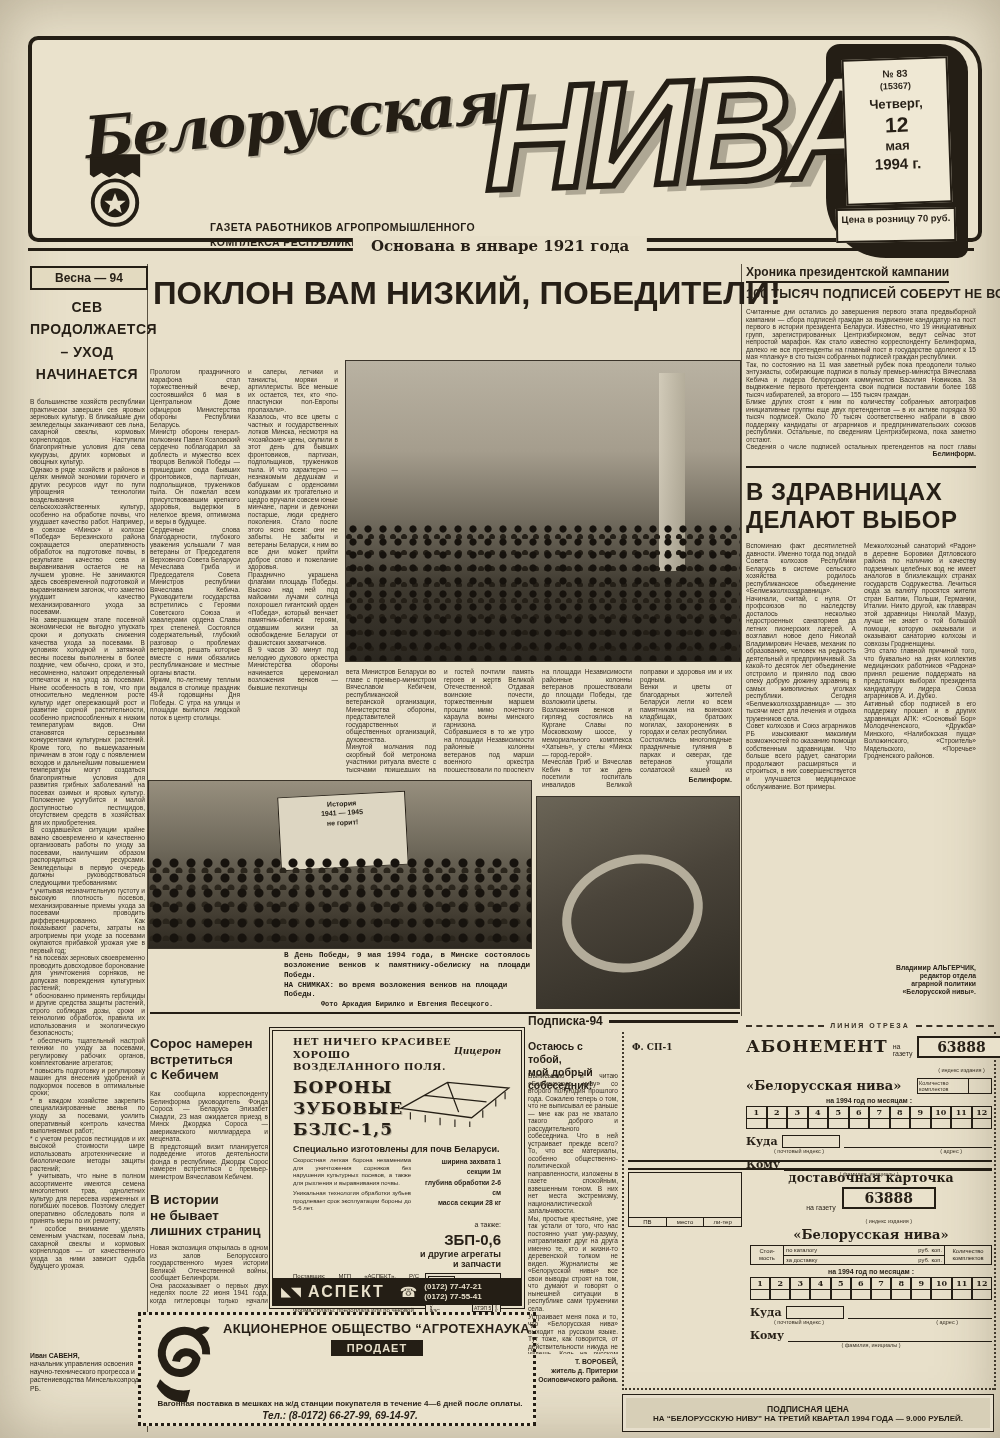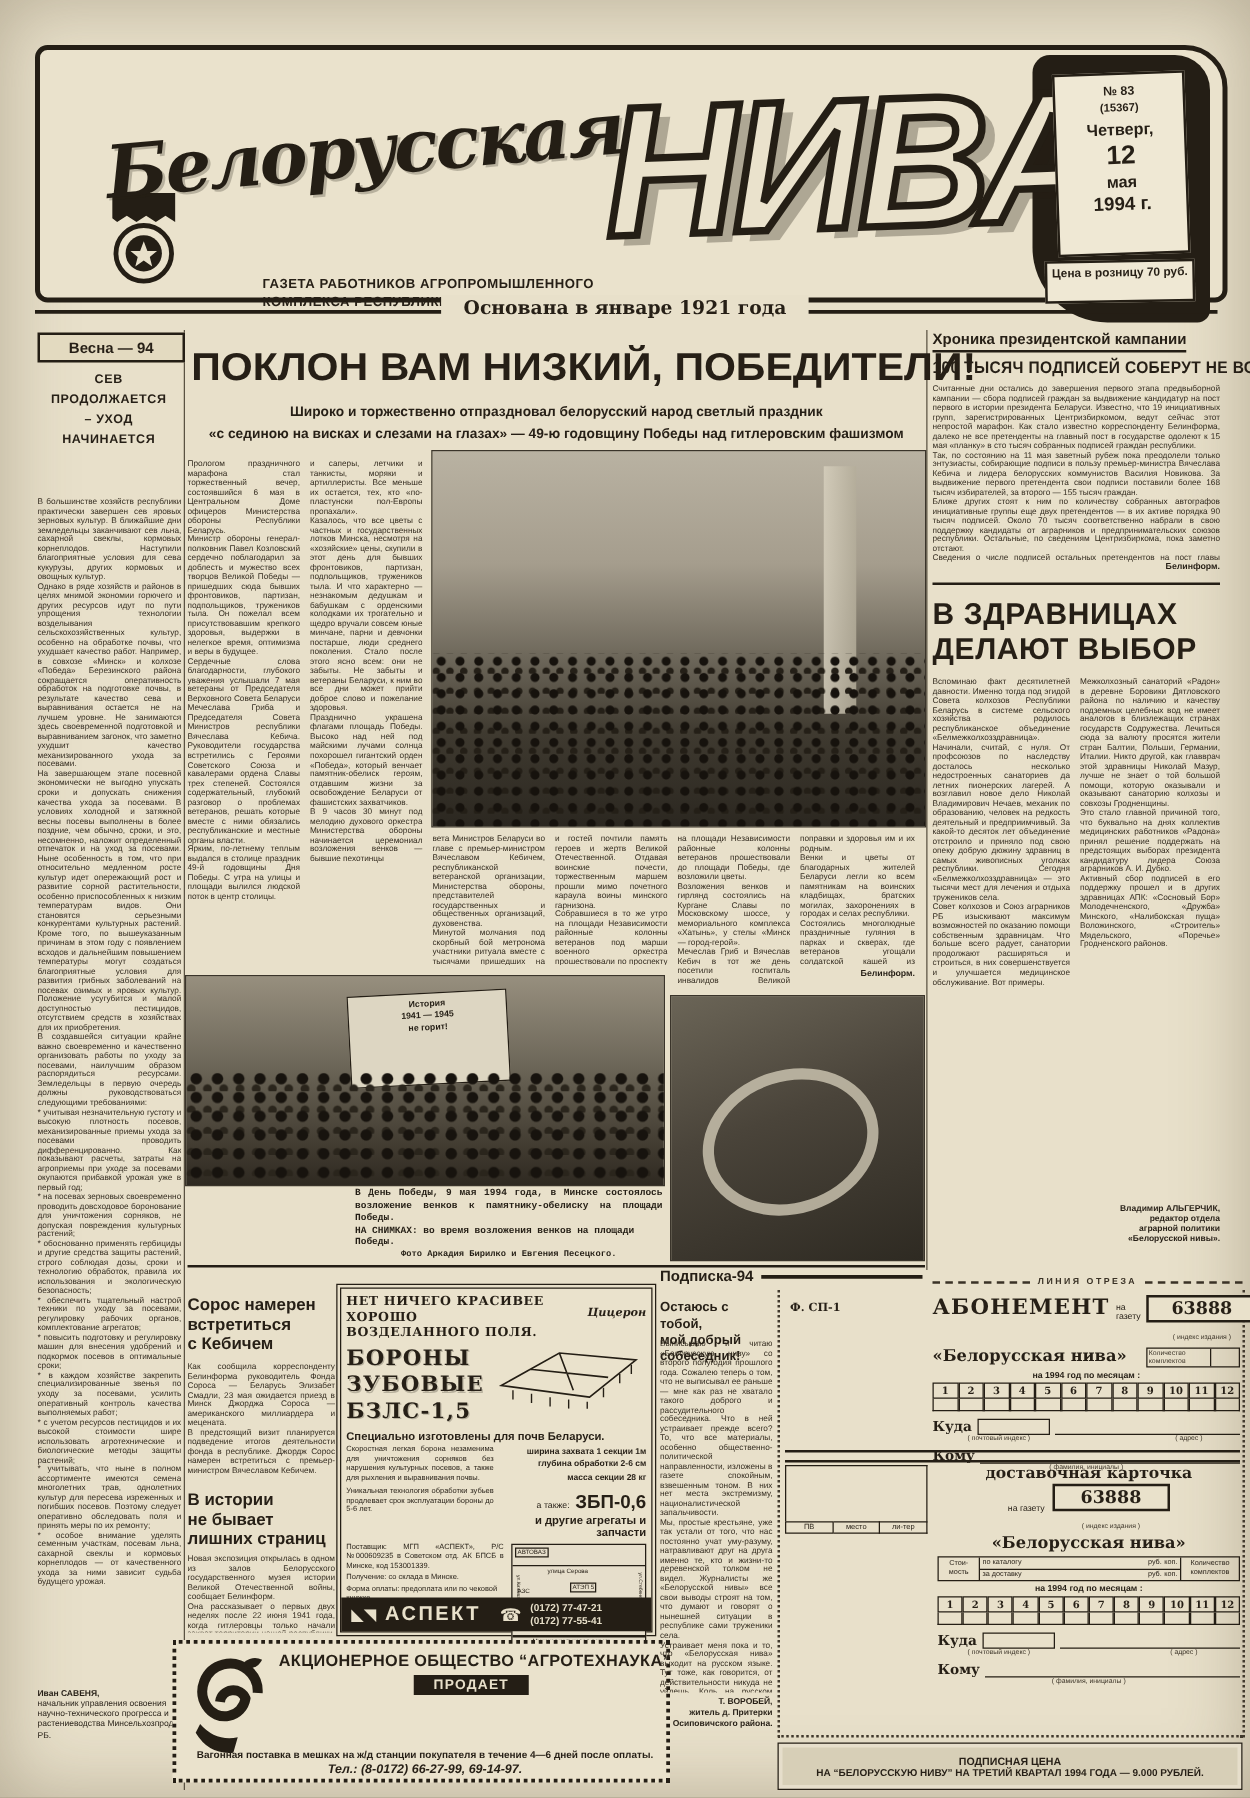--- a/index.html
+++ b/index.html
@@ -22,21 +22,21 @@
   #scripttitle{left:52px;top:44px;width:470px;font-family:"DejaVu Serif","Liberation Serif",serif;font-style:italic;font-weight:bold;
                font-size:58px;transform:rotate(-5deg);letter-spacing:-2px;color:#241e15;text-shadow:2px 2px 0 rgba(36,30,21,.25);}
   #bigtitle{left:452px;top:18px;font-size:148px;font-weight:900;font-style:italic;letter-spacing:-6px;color:#eae2cc;
             -webkit-text-stroke:6px #241e15;text-shadow:10px 8px 0 rgba(36,30,21,.30);transform:rotate(-2deg);line-height:1;}
   #tagline{left:178px;top:180px;width:300px;font-size:10.5px;font-weight:bold;line-height:1.45;letter-spacing:.4px;}
   #foundrule{left:28px;top:248px;width:946px;height:3px;background:#241e15;}
   #foundlbl{left:50%;top:236px;transform:translateX(-50%);background:#e8e0ca;padding:1px 18px;
             font-family:"DejaVu Serif",serif;font-weight:bold;font-size:15px;z-index:3;}
   
   .rubricbox{border:2px solid #241e15;background:#e3dac0;font-weight:bold;font-size:12px;text-align:center;padding:3px 0;}
-  #lefthead{font-size:10px;font-weight:900;text-align:center;line-height:1.6;letter-spacing:.5px;}
+  #lefthead{font-size:14px;font-weight:900;text-align:center;line-height:1.6;letter-spacing:.5px;}
   .sig{font-size:6.8px;line-height:1.2;}
   
   #mainhl{font-size:31px;font-weight:900;letter-spacing:0px;transform:scaleX(1.06);transform-origin:left;white-space:nowrap;}
   #mainsub{font-size:11px;font-weight:bold;line-height:1.5;text-align:center;}
   .photo{border:1px solid #3a342a;background:#8a8376;}
   #photo1{background:linear-gradient(180deg,#b9b2a2 0%,#a59d8d 30%,#6d675a 55%,#3f3a30 75%,#2b2720 100%);}
   #photo1 .monument{position:absolute;right:14%;top:4%;width:26px;height:66%;background:linear-gradient(90deg,#d6cfbd,#b4ad9a);opacity:.85;}
   #photo1 .crowd{position:absolute;left:0;bottom:0;width:100%;height:46%;
      background-image:radial-gradient(circle at 7px 6px,#16120d 3.2px,transparent 4px),radial-gradient(circle at 3px 14px,#241f17 2.6px,transparent 3.4px);
      background-size:15px 13px,11px 16px;}
@@ -50,21 +50,21 @@
   #photo3 .wreath{position:absolute;left:12%;top:28%;width:62%;height:46%;border:9px solid #cfc8b4;border-radius:50%;transform:rotate(-18deg);opacity:.8;}
   .caption{font-size:7.6px;font-weight:bold;line-height:1.3;color:#241e15;font-family:Liberation Mono, monospace;}
   
   .rubric-u{display:inline-block;font-size:12px;font-weight:bold;border-bottom:2px solid #241e15;padding-bottom:2px;}
   #chron-hl{font-size:13.5px;font-weight:900;transform:scaleX(.92);transform-origin:left;white-space:nowrap;letter-spacing:.3px;}
   #resorts-hl{font-size:24px;font-weight:900;line-height:1.15;letter-spacing:.5px;}
   
   .smallhl{font-size:13.5px;font-weight:900;line-height:1.15;}
   
   #harrowad{left:272px;top:1030px;width:250px;height:276px;border:1px solid #241e15;outline:1px solid #241e15;outline-offset:2px;
-            background:#eae2cc;padding:5px 4px;box-sizing:border-box;}
+            background:#eae2cc;padding:5px 20px;box-sizing:border-box;}
   #harrowad .quote{font-family:"DejaVu Serif",serif;font-weight:bold;font-size:10px;letter-spacing:.5px;line-height:1.25;}
   #harrowad .author{font-family:"DejaVu Serif",serif;font-style:italic;font-weight:bold;font-size:9px;text-align:right;}
   #prodname{font-family:"DejaVu Serif",serif;font-weight:900;font-size:17px;line-height:1.25;letter-spacing:1px;text-shadow:1px 1px 0 rgba(36,30,21,.25);}
   .tinyad{font-size:6px;line-height:1.25;}
   .specline{font-size:6.8px;font-weight:bold;text-align:right;line-height:1.5;}
   #aspektbar{position:absolute;left:0;bottom:0;width:100%;height:27px;background:#241e15;color:#e8e0ca;display:flex;align-items:center;padding:0 8px;box-sizing:border-box;gap:7px;}
   .mapbox{border:1px solid #241e15;font-size:5px;line-height:1.2;position:relative;background:#e6decb;}
   .maplbl{position:absolute;}
   .mline{position:absolute;background:#241e15;}
   
@@ -141,24 +141,20 @@
 * в каждом хозяйстве закрепить специализированные звенья по уходу за посевами, усилить оперативный контроль качества выполняемых работ;
 * с учетом ресурсов пестицидов и их высокой стоимости шире использовать агротехнические и биологические методы защиты растений;
 * учитывать, что ныне в полном ассортименте имеются семена многолетних трав, однолетних культур для пересева изреженных и погибших посевов. Поэтому следует оперативно обследовать поля и принять меры по их ремонту;
 * особое внимание уделять семенным участкам, посевам льна, сахарной свеклы и кормовых корнеплодов — от качественного ухода за ними зависит судьба будущего урожая.</div>
   <div class="abs sig" style="left:30px;top:1352px;width:115px;">
     <div class="b">Иван САВЕНЯ,</div>
     <div>начальник управления освоения научно-технического прогресса и растениеводства Минсельхозпрода РБ.</div>
   </div>
 
   <div id="mainhl" class="abs" style="left:153px;top:276px;">ПОКЛОН ВАМ НИЗКИЙ, ПОБЕДИТЕЛИ!</div>
-  <div id="mainsub" class="abs" style="left:150px;top:322px;width:590px;">
-    <div>Широко и торжественно отпраздновал белорусский народ светлый праздник</div>
-    <div>«с сединою на висках и слезами на глазах» — 49-ю годовщину Победы над гитлеровским фашизмом</div>
-  </div>
 
   <div id="photo1" class="abs photo" style="left:345px;top:360px;width:394px;height:300px;">
     <div class="monument"></div>
     <div class="crowd"></div>
   </div>
 
   <div class="abs bt just pre" style="left:150px;top:368px;width:90px;height:404px;">Прологом праздничного марафона стал торжественный вечер, состоявшийся 6 мая в Центральном Доме офицеров Министерства обороны Республики Беларусь.
 Министр обороны генерал-полковник Павел Козловский сердечно поблагодарил за доблесть и мужество всех творцов Великой Победы — пришедших сюда бывших фронтовиков, партизан, подпольщиков, тружеников тыла. Он пожелал всем присутствовавшим крепкого здоровья, выдержки в нелегкое время, оптимизма и веры в будущее.
 Сердечные слова благодарности, глубокого уважения услышали 7 мая ветераны от Председателя Верховного Совета Беларуси Мечеслава Гриба и Председателя Совета Министров республики Вячеслава Кебича. Руководители государства встретились с Героями Советского Союза и кавалерами ордена Славы трех степеней. Состоялся содержательный, глубокий разговор о проблемах ветеранов, решать которые вместе с ними обязались республиканские и местные органы власти.
 Ярким, по-летнему теплым выдался в столице праздник 49-й годовщины Дня Победы. С утра на улицы и площади вылился людской поток в центр столицы.</div>

